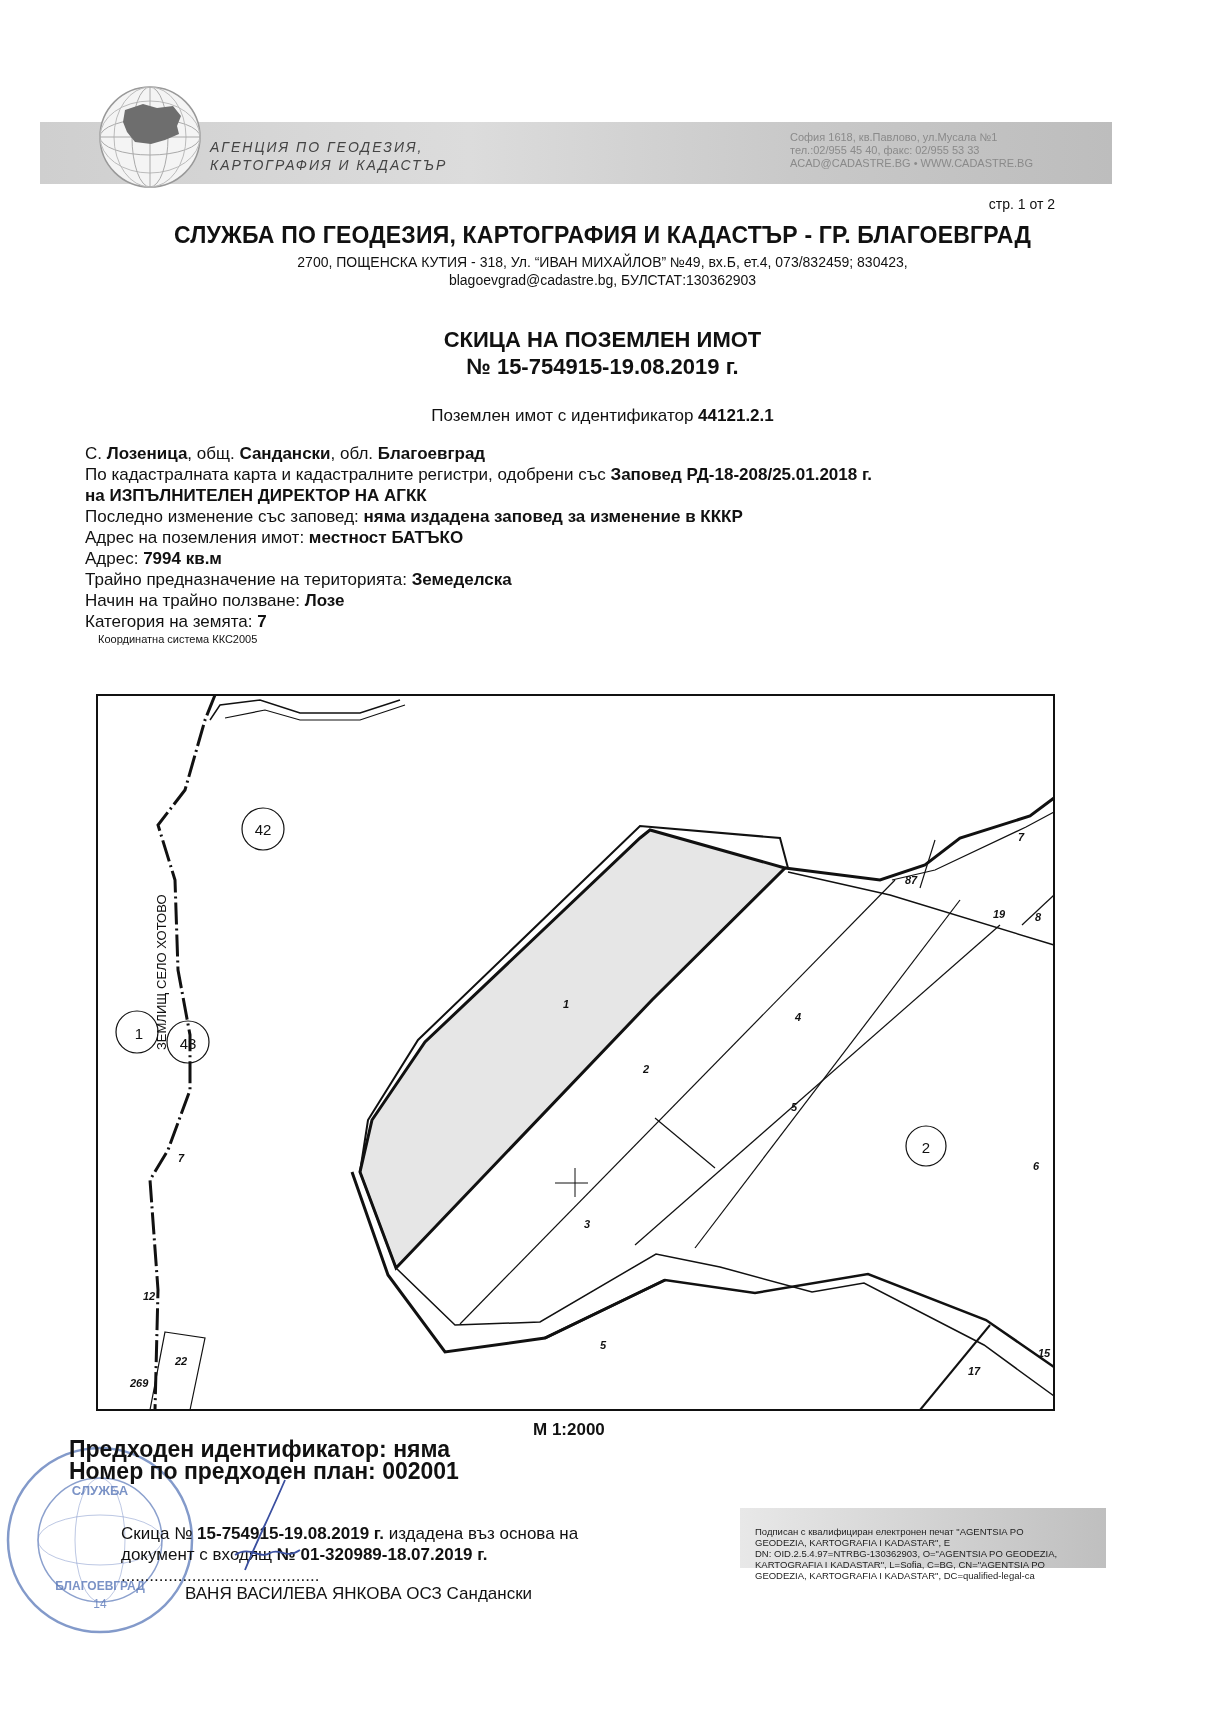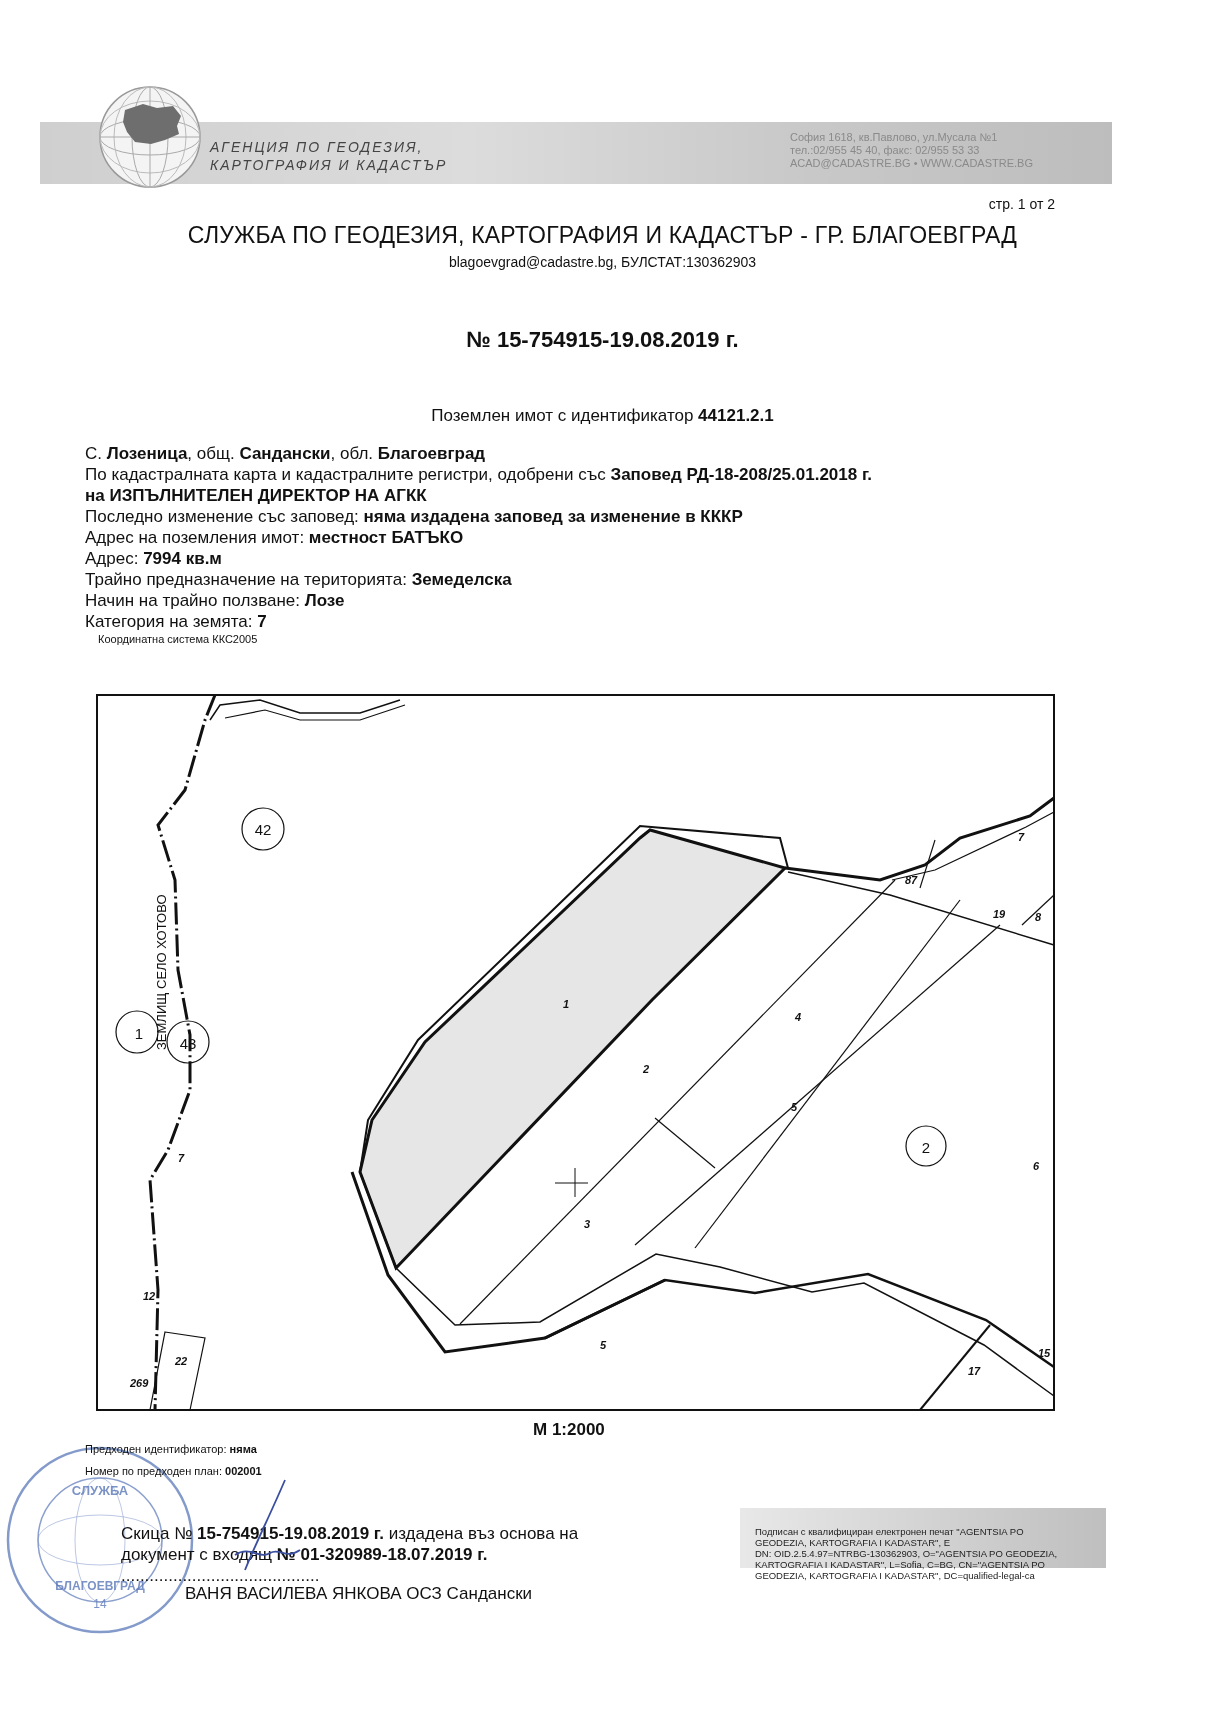--- a/index.html
+++ b/index.html
@@ -2,29 +2,29 @@
 <html><head>
 <meta charset="utf-8">
 <style>
   html, body { margin:0; padding:0; background:#ffffff; }
   body { width:1205px; height:1718px; position:relative; overflow:hidden; font-family:"Liberation Sans", sans-serif; color:#111; }
   .abs { position:absolute; }
   .hdr-band { left:40px; top:122px; width:1072px; height:62px; background:linear-gradient(90deg,#cfcfcf 0%,#dcdcdc 40%,#c9c9c9 70%,#bdbdbd 100%); }
   .agency-name { left:210px; top:138px; font-size:14px; letter-spacing:2px; color:#444; font-style:italic; line-height:18px; }
   .agency-contact { left:790px; top:131px; font-size:11px; color:#8a8a8a; line-height:13px; }
   .page-no { right:150px; top:196px; font-size:14px; }
-  .office-title { left:0; width:1205px; top:222px; text-align:center; font-size:23px; letter-spacing:0.2px; }
+  .office-title { left:0; width:1205px; top:222px; text-align:center; font-size:23px; letter-spacing:0.2px;font-weight:bold; }
   .office-addr { left:0; width:1205px; top:253px; text-align:center; font-size:14px; line-height:18px; }
   .doc-title { left:0; width:1205px; top:326px; text-align:center; font-size:22px; font-weight:bold; line-height:27px; }
   .ident { left:0; width:1205px; top:406px; text-align:center; font-size:17px; }
   .info { left:85px; top:443px; font-size:17px; line-height:21px; }
   .info b { font-weight:bold; }
   .coord-sys { left:98px; top:633px; font-size:11px; }
   .scale { left:533px; top:1420px; font-size:17px; font-weight:bold; }
-  .prev { left:85px; top:1438px; font-size:11px; line-height:22px; }
+  .prev { left:69px; top:1438px; font-size:23px; line-height:22px;font-weight:bold; }
   .issued { left:85px; top:1523px; font-size:17px; line-height:21px;margin-left:36px; }
   .signer { left:85px; top:1582px; font-size:17px; }
   .sig-band { left:740px; top:1508px; width:366px; height:60px; background:linear-gradient(90deg,#e8e8e8,#bfbfbf); }
   .sig-text { left:755px; top:1526px; font-size:9.5px; line-height:11px; color:#222; }
   .map-label { font-size:11px; font-style:italic; font-weight:bold; fill:#111; font-family:"Liberation Sans", sans-serif; }
   .circ-label { font-size:15px; fill:#111; font-family:"Liberation Sans", sans-serif; }
 </style>
 </head>
 <body>
 
@@ -45,24 +45,26 @@
 </div>
 <div class="abs agency-contact">
   <div>София 1618, кв.Павлово, ул.Мусала №1</div>
   <div>тел.:02/955 45 40, факс: 02/955 53 33</div>
   <div>ACAD@CADASTRE.BG • WWW.CADASTRE.BG</div>
 </div>
 <div class="abs page-no">стр. 1 от 2</div>
 
 <div class="abs office-title">СЛУЖБА ПО ГЕОДЕЗИЯ, КАРТОГРАФИЯ И КАДАСТЪР - ГР. БЛАГОЕВГРАД</div>
 <div class="abs office-addr">
+  <div>2700, ПОЩЕНСКА КУТИЯ - 318, Ул. “ИВАН МИХАЙЛОВ” №49, вх.Б, ет.4, 073/832459; 830423,</div>
   <div>blagoevgrad@cadastre.bg, БУЛСТАТ:130362903</div>
 </div>
 
 <div class="abs doc-title">
+  <div>СКИЦА НА ПОЗЕМЛЕН ИМОТ</div>
   <div>№ 15-754915-19.08.2019 г.</div>
 </div>
 <div class="abs ident">
   <span>Поземлен имот с идентификатор </span><b>44121.2.1</b>
 </div>
 
 <div class="abs info">
   <div><span>С. </span><b>Лозеница</b><span>, общ. </span><b>Сандански</b><span>, обл. </span><b>Благоевград</b></div>
   <div><span>По кадастралната карта и кадастралните регистри, одобрени със </span><b>Заповед РД-18-208/25.01.2018 г.</b></div>
   <div><b>на ИЗПЪЛНИТЕЛЕН ДИРЕКТОР НА АГКК</b></div>

